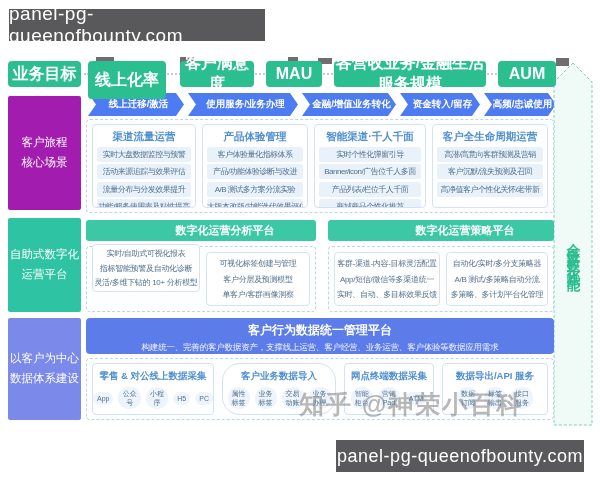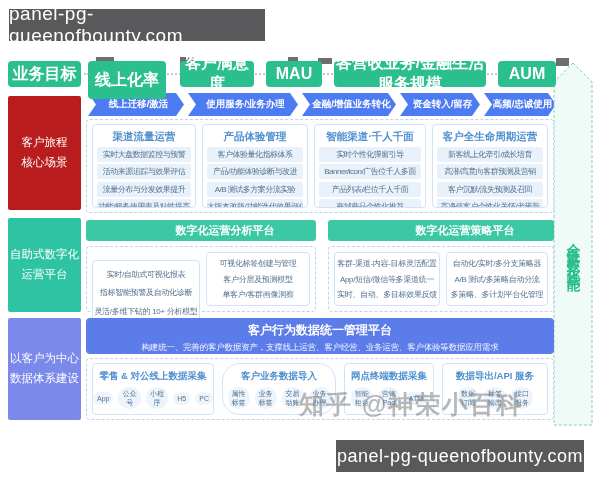--- a/index.html
+++ b/index.html
@@ -86,21 +86,21 @@
 <div class="abs arrow" style="left:302px;top:93px;width:94px;height:23px;">
     <span>金融/增值业务转化</span>
   </div>
 <div class="abs arrow" style="left:400px;top:93px;width:80px;height:23px;">
     <span>资金转入/留存</span>
   </div>
 <div class="abs arrow" style="left:484px;top:93px;width:72px;height:23px;">
     <span>高频/忠诚使用</span>
   </div>
 
-<div class="abs side ml" style="top:96px;height:114px;background:#b91c1c;">客户旅程
+<div class="abs side ml" style="top:96px;height:114px;background:#a21caf;">客户旅程
 核心场景</div>
 <div class="abs side ml" style="top:218px;height:94px;background:#2EC4A3;">自助式数字化
 运营平台</div>
 <div class="abs side ml" style="top:318px;height:102px;background:#7A89EA;">以客户为中心
 数据体系建设</div>
 
 <div class="abs" style="left:553px;top:62px;width:40px;height:364px;">
   <svg width="40" height="364" style="position:absolute;left:0;top:0;">
     <path d="M20 1 L39 20 L39 363 L1 363 L1 20 Z" fill="#F0FAF6" stroke="#7ED0BA" stroke-width="1" stroke-dasharray="3 2"></path>
   </svg>
@@ -124,35 +124,34 @@
 </div>
 <div class="abs card" style="left:314px;top:124px;width:112px;height:84px;">
   <div class="card-title">智能渠道·千人千面</div>
   <div class="pill">实时个性化弹窗引导</div>
   <div class="pill">Banner/icon/广告位千人多面</div>
   <div class="pill">产品列表/栏位千人千面</div>
   <div class="pill">商城商品个性化推荐</div>
 </div>
 <div class="abs card" style="left:432px;top:124px;width:116px;height:84px;">
   <div class="card-title">客户全生命周期运营</div>
-  <div class="pill">新客线上化牵引/成长培育</div>
   <div class="pill">高潜/高意向客群预测及营销</div>
   <div class="pill">客户沉默/流失预测及召回</div>
   <div class="pill">高净值客户个性化关怀/老带新</div>
 </div>
 
 <div class="abs plat-head" style="left:86px;top:220px;width:230px;height:21px;">
     <span>数字化运营分析平台</span>
   </div>
 <div class="abs plat-head" style="left:328px;top:220px;width:226px;height:21px;">
     <span>数字化运营策略平台</span>
   </div>
 
 <div class="abs dashed" style="left:86px;top:246px;width:230px;height:66px;"></div>
-<div class="abs sub" style="left:92px;top:260px;width:108px;height:65px;">
+<div class="abs sub" style="left:92px;top:244px;width:108px;height:48px;">
   <div>实时/自助式可视化报表</div>
   <div>指标智能预警及自动化诊断</div>
   <div>灵活/多维下钻的 10+ 分析模型</div>
 </div>
 <div class="abs sub" style="left:206px;top:252px;width:104px;height:54px;">
   <div>可视化标签创建与管理</div>
   <div>客户分层及预测模型</div>
   <div>单客户/客群画像洞察</div>
 </div>
 

